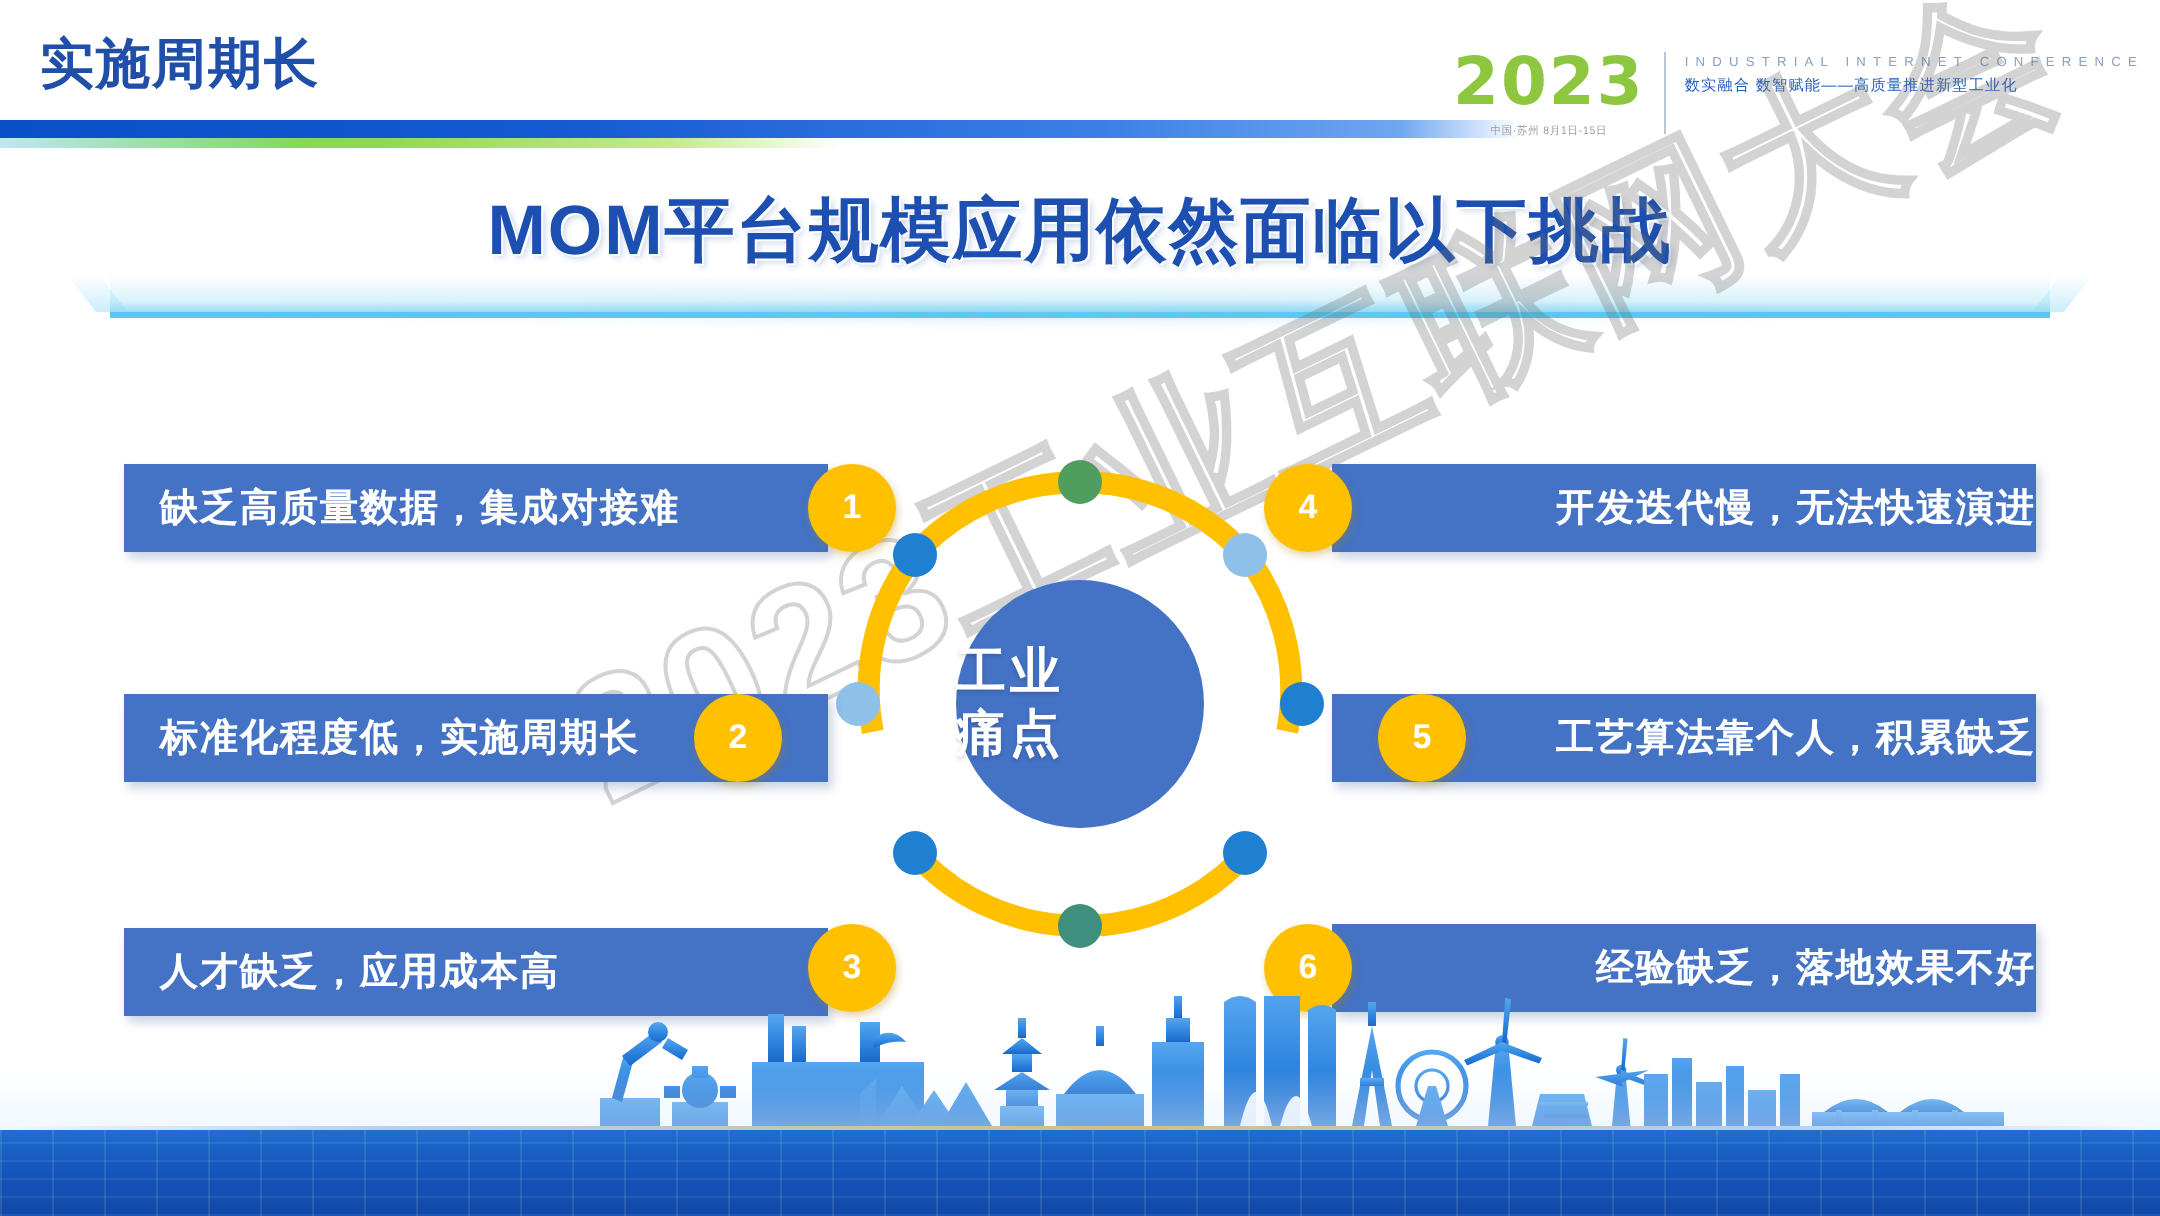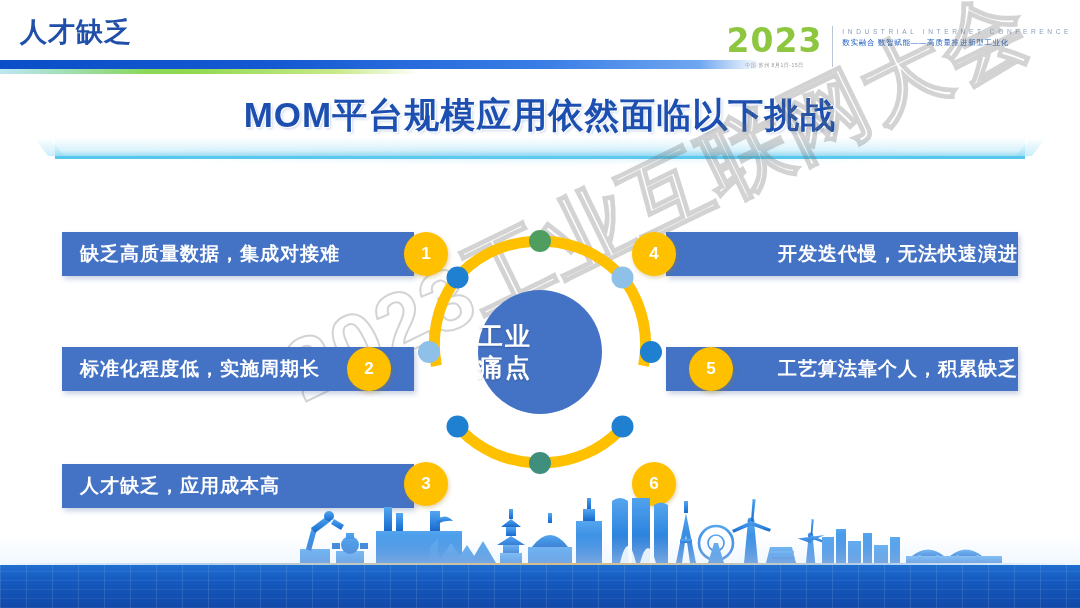--- a/index.html
+++ b/index.html
@@ -169,21 +169,21 @@
     background:linear-gradient(180deg,rgba(255,255,255,0),rgba(225,240,255,.5));
     pointer-events:none;
   }
 </style>
 </head>
 <body>
 
 <div class="slide">
 
   <div class="hdr">
-    <div class="hdr-title">人才缺乏</div>
+    <div class="hdr-title">实施周期长</div>
     <div class="hdr-rule"></div>
     <div class="hdr-rule2"></div>
     <div class="hdr-rule3"></div>
 
     <div class="logo">
       <div class="logo-left">
         <div class="logo-year">2023</div>
         <div class="logo-sub">中国·苏州  8月1日-15日</div>
       </div>
       <div class="logo-div"></div>
@@ -238,20 +238,23 @@
     <div class="bar left l3">
       <span>人才缺乏，应用成本高</span>
     </div>
 
     <div class="bar right r1">
       <span>开发迭代慢，无法快速演进</span>
     </div>
     <div class="bar right r2">
       <span>工艺算法靠个人，积累缺乏</span>
     </div>
+    <div class="bar right r3">
+      <span>经验缺乏，落地效果不好</span>
+    </div>
 
     <div class="num n1">1</div>
     <div class="num n2">2</div>
     <div class="num n3">3</div>
     <div class="num n4">4</div>
     <div class="num n5">5</div>
     <div class="num n6">6</div>
   </div>
 
   <div class="bottom">

